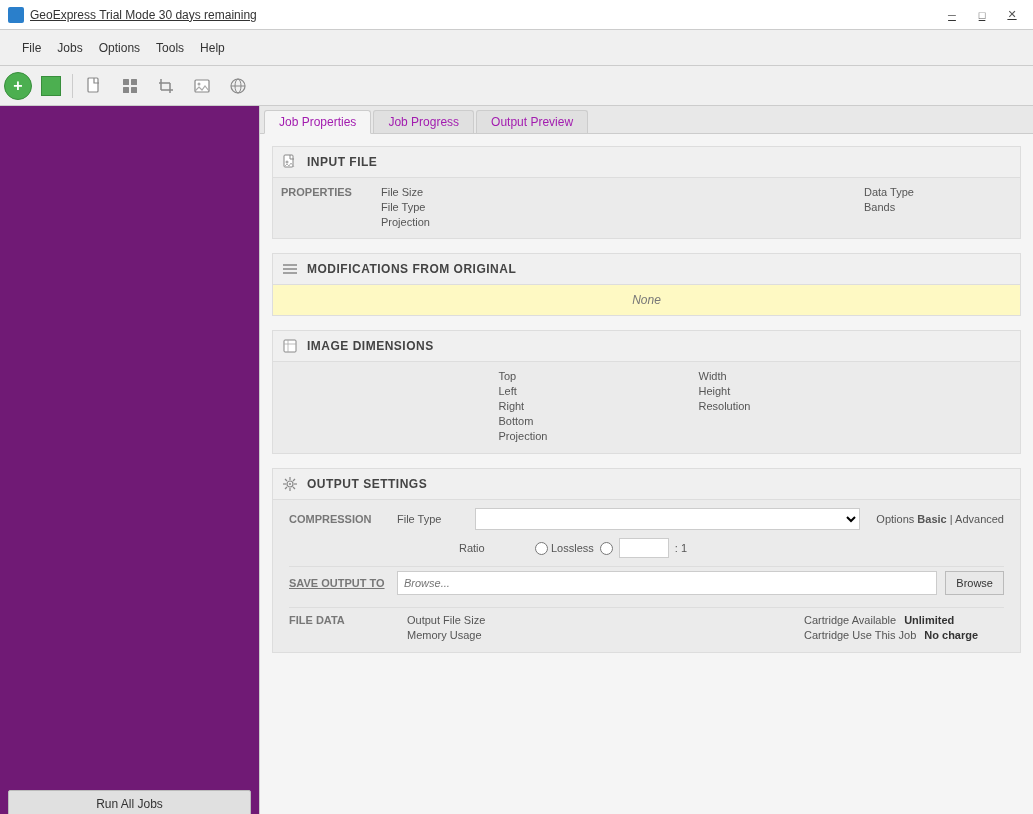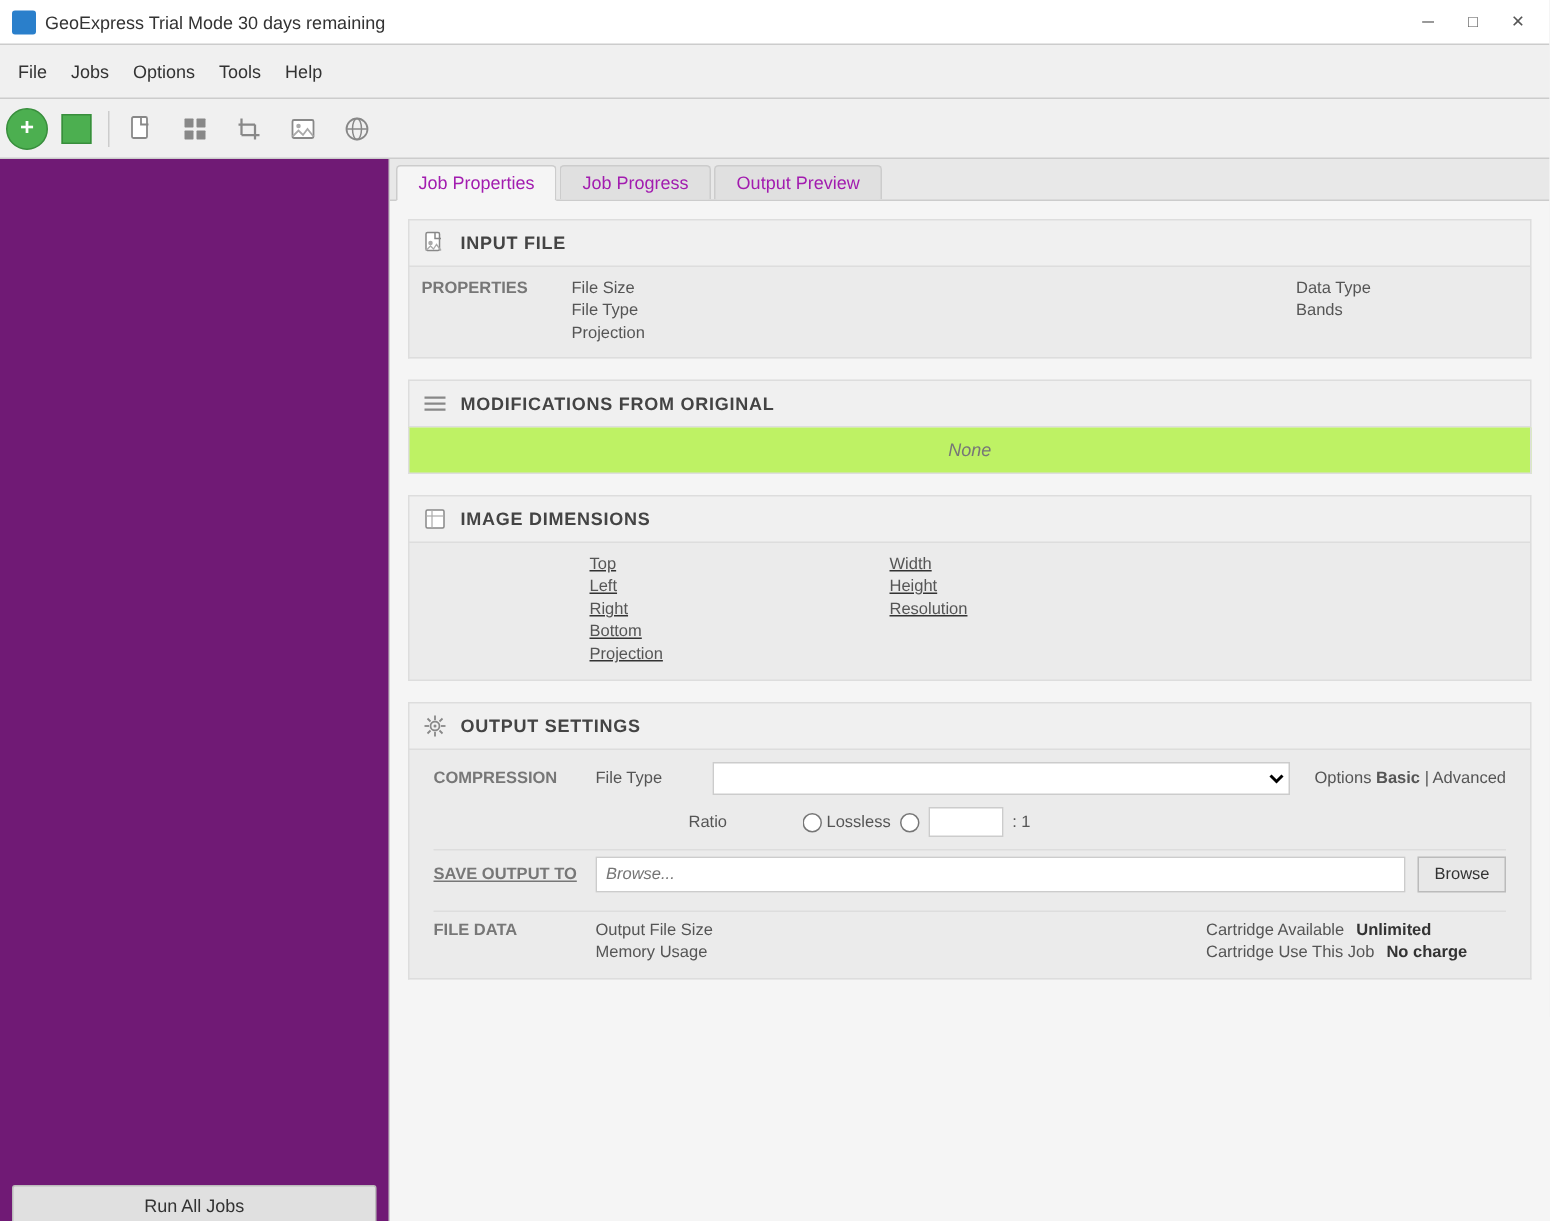--- a/index.html
+++ b/index.html
@@ -15,20 +15,21 @@
 
     
     .title-bar {
       background: #fff;
       border-bottom: 1px solid #ccc;
       display: flex;
       align-items: center;
       justify-content: space-between;
       height: 30px;
       padding: 0 8px;
+      text-decoration: underline;
     }
     .title-bar-left {
       display: flex;
       align-items: center;
       gap: 6px;
     }
     .app-icon {
       width: 16px;
       height: 16px;
       background: #2a7fcb;
@@ -56,21 +57,21 @@
       justify-content: center;
     }
 
     
     .menu-bar {
       background: #f0f0f0;
       border-bottom: 1px solid #ccc;
       display: flex;
       align-items: center;
       height: 36px;
-      padding: 0 4px;
+      padding: 0 14px;
     }
     .menu-item {
       padding: 2px 8px;
       font-size: 12px;
       cursor: pointer;
       color: #333;
     }
 
     
     .toolbar {
@@ -245,42 +246,41 @@
       min-width: 140px;
     }
     .props-val-right {
       font-size: 11px;
       color: #555;
       min-width: 140px;
     }
 
     
     .none-block {
-      background: #bef264;
+      background: #fef9c3;
       border: 1px solid #ddd;
       border-top: none;
       padding: 8px 16px;
       font-style: italic;
       color: #777;
       font-size: 12px;
       text-align: center;
     }
 
     
     .dimensions-block {
       background: #ebebeb;
       border: 1px solid #ddd;
       border-top: none;
       padding: 8px 16px 8px 120px;
     }
     .dim-row {
       display: flex;
-      justify-content: flex-start;
+      justify-content: center;
       margin-bottom: 3px;
-      text-decoration: underline;
     }
     .dim-key {
       font-size: 11px;
       color: #555;
       min-width: 200px;
     }
     .dim-val-right {
       font-size: 11px;
       color: #555;
       min-width: 200px;
@@ -387,21 +387,21 @@
       border: 1px solid #bbb;
       background: #e8e8e8;
       font-size: 11px;
       cursor: pointer;
       color: #333;
     }
 
     .file-data-row {
       display: flex;
       align-items: flex-start;
-      gap: 8px;
+      gap: 18px;
       border-top: 1px solid #ddd;
       padding-top: 6px;
     }
     .file-data-label {
       font-size: 11px;
       font-weight: bold;
       color: #777;
       min-width: 100px;
     }
     .file-data-values {

